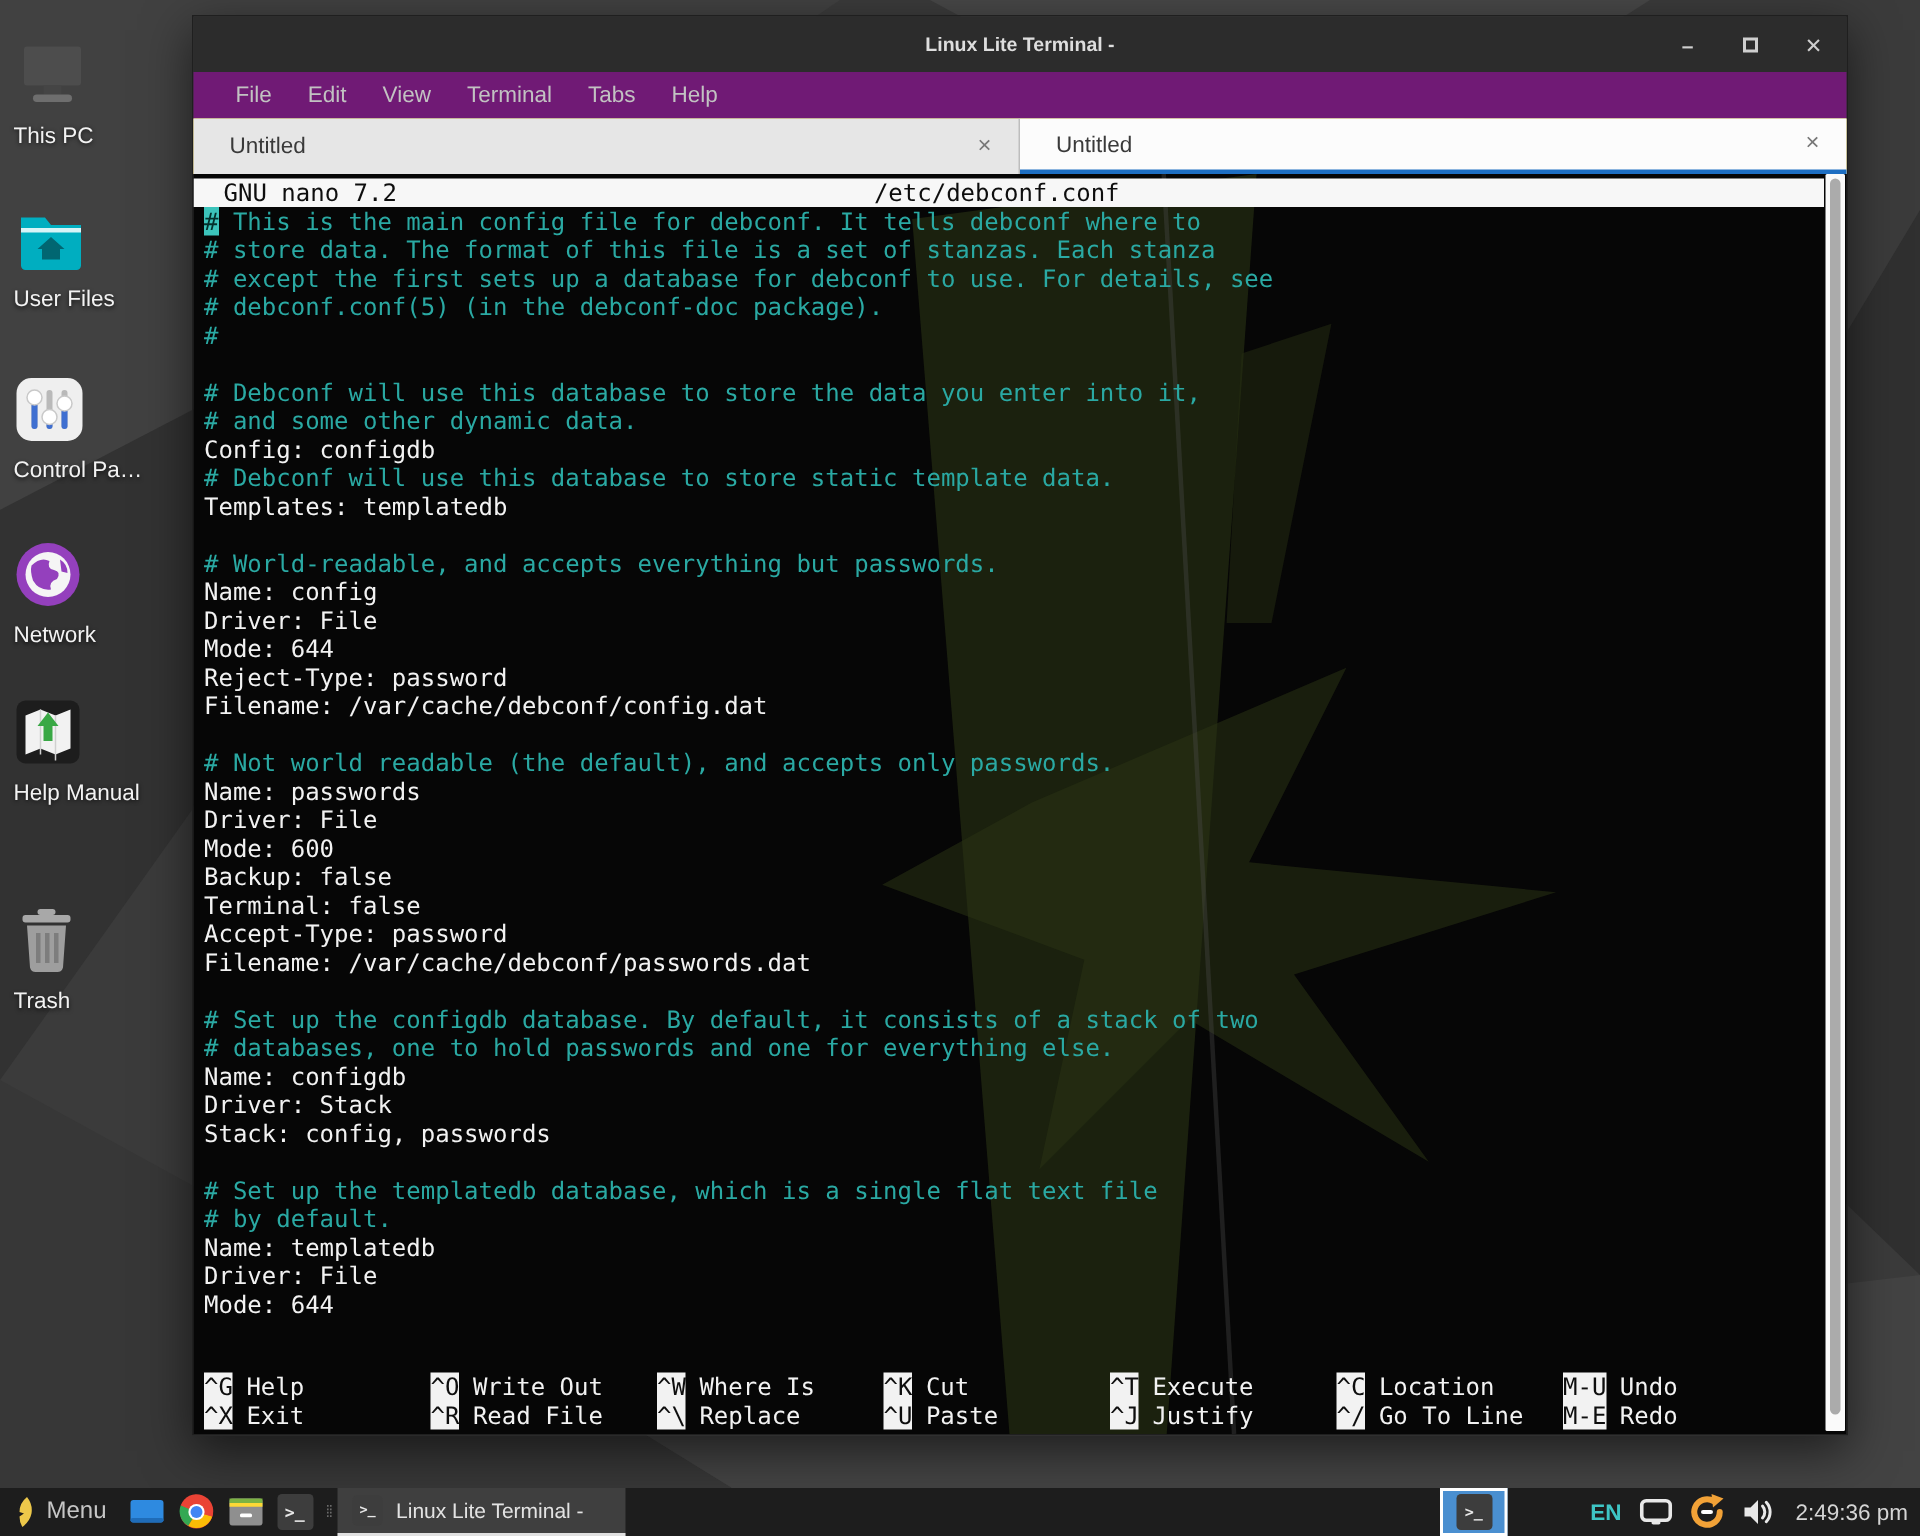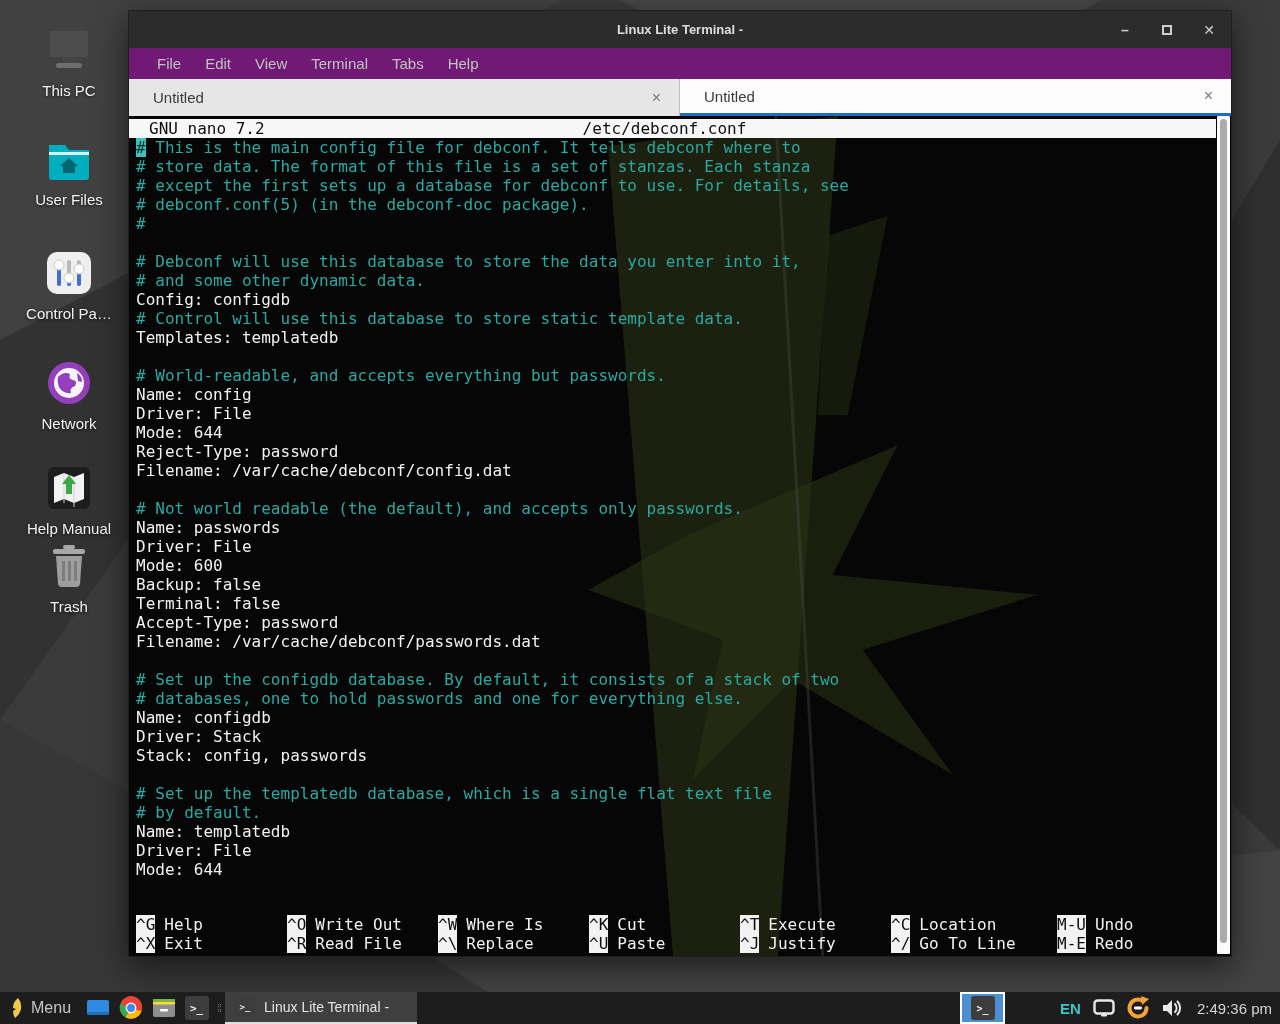--- a/index.html
+++ b/index.html
@@ -3,21 +3,21 @@
 <meta charset="utf-8">
 <style>
   * { margin:0; padding:0; box-sizing:border-box; }
   html,body { width:1280px; height:1024px; overflow:hidden; font-family:"Liberation Sans", sans-serif; }
   body { position:relative; background:#3b3b3b; }
 
   
   #wallpaper { position:absolute; inset:0; z-index:0; }
 
   
-  .desk-icon { position:absolute; left:9px; width:120px; display:flex; flex-direction:column; align-items:center; gap:9px; z-index:1; cursor:default; }
+  .desk-icon { position:absolute; left:9px; width:120px; display:flex; flex-direction:column; align-items:flex-start; gap:9px; z-index:1; cursor:default; }
   .desk-icon .lbl { color:#f2f2f2; font-size:15px; text-shadow:0 1px 3px rgba(0,0,0,.7); white-space:nowrap; }
 
   
   #window { position:absolute; left:128px; top:10px; width:1104px; height:947px; z-index:2;
             display:flex; flex-direction:column; box-shadow:0 10px 30px rgba(0,0,0,.55); border:1px solid #1f1f1f; }
   #titlebar { height:37px; background:#2c2c2c; display:flex; align-items:center; position:relative; flex:0 0 37px; }
   #titlebar .title { position:absolute; left:0; right:0; text-align:center; color:#dedede; font-size:13px; font-weight:bold; }
   .win-controls { position:absolute; right:14px; top:0; height:100%; display:flex; align-items:center; gap:26px; }
   .win-btn { color:#cfcfcf; font-size:14px; width:16px; height:16px; display:flex; align-items:center; justify-content:center; cursor:pointer; }
   .win-btn.min { font-weight:bold; }
@@ -39,21 +39,21 @@
   #nano-header { margin-top:3px; height:19px; background:#f7f7f7; color:#0e0e0e; position:relative; flex:0 0 19px; }
   #nano-header .ver { position:absolute; left:20px; }
   #nano-header .path { position:absolute; left:0; right:16px; text-align:center; }
   #term-lines { flex:1; padding-left:7px; overflow:hidden; }
   .tl { height:19px; white-space:pre; color:#f2f2f2; }
   .tl.c { color:var(--comment); }
   .cursor { background:#3cc4bb; color:#03302c; }
   #shortcuts { padding:0 0 3px 7px; }
   .srow { display:flex; height:19px; }
   .scell { width:151px; display:flex; white-space:pre; }
-  .scell:last-child { width:auto;margin-left:15px; }
+  .scell:last-child { width:auto; }
   .skey { background:#f2f2f2; color:#0e0e0e; }
   .slbl { color:#f2f2f2; margin-left:9px; }
   
   #sb-track { position:absolute; right:1px; top:0; bottom:2px; width:13px; background:#fafafa; z-index:2; border-radius:1px; }
   #sb-thumb { position:absolute; left:3px; right:3px; top:3px; bottom:11px; background:#ababab; border-radius:4px; }
 
   
   #taskbar { position:absolute; left:0; bottom:0; width:1280px; height:32px; background:#1d1d1d; display:flex; align-items:stretch; z-index:5; }
   #menu-btn { display:flex; align-items:center; gap:8px; padding:0 10px 0 9px; cursor:pointer; }
   #menu-btn .mlbl { color:#c6c6c6; font-size:16px; }
@@ -123,21 +123,21 @@
 </div>
 <div class="desk-icon" style="top:465px">
   <svg width="46" height="46" viewBox="0 0 46 46">
     <rect x="2" y="2" width="42" height="42" rx="6" fill="#1d1d1d"></rect>
     <path d="M8 12 l10 -4 l10 4 l10 -4 v26 l-10 4 l-10 -4 l-10 4 z" fill="#f2f2f2"></path>
     <path d="M18 8 v30 M28 12 v30" stroke="#d0d0d0" stroke-width="1" fill="none"></path>
     <path d="M23 10 l7 9 h-4 v10 h-6 v-10 h-4 z" fill="#39a845"></path>
   </svg>
   <span class="lbl">Help Manual</span>
 </div>
-<div class="desk-icon" style="top:543px">
+<div class="desk-icon" style="top:604px">
   <svg width="44" height="46" viewBox="0 0 44 46">
     <rect x="16" y="2" width="12" height="4" rx="2" fill="#a8a8a8"></rect>
     <rect x="6" y="6" width="32" height="5" rx="2" fill="#a8a8a8"></rect>
     <path d="M9 13 h26 l-2 28 a4 4 0 0 1 -4 3 h-14 a4 4 0 0 1 -4 -3 z" fill="#9e9e9e"></path>
     <rect x="15" y="18" width="3" height="20" fill="#7d7d7d"></rect>
     <rect x="21" y="18" width="3" height="20" fill="#7d7d7d"></rect>
     <rect x="27" y="18" width="3" height="20" fill="#7d7d7d"></rect>
   </svg>
   <span class="lbl">Trash</span>
 </div>
@@ -186,21 +186,21 @@
       <div id="term-lines" class="mono">
           <div class="tl c"><span class="cursor">#</span> This is the main config file for debconf. It tells debconf where to</div>
           <div class="tl c"># store data. The format of this file is a set of stanzas. Each stanza</div>
           <div class="tl c"># except the first sets up a database for debconf to use. For details, see</div>
           <div class="tl c"># debconf.conf(5) (in the debconf-doc package).</div>
           <div class="tl c">#</div>
           <div class="tl">&nbsp;</div>
           <div class="tl c"># Debconf will use this database to store the data you enter into it,</div>
           <div class="tl c"># and some other dynamic data.</div>
           <div class="tl">Config: configdb</div>
-          <div class="tl c"># Control will use this database to store static template data.</div>
+          <div class="tl c"># Debconf will use this database to store static template data.</div>
           <div class="tl">Templates: templatedb</div>
           <div class="tl">&nbsp;</div>
           <div class="tl c"># World-readable, and accepts everything but passwords.</div>
           <div class="tl">Name: config</div>
           <div class="tl">Driver: File</div>
           <div class="tl">Mode: 644</div>
           <div class="tl">Reject-Type: password</div>
           <div class="tl">Filename: /var/cache/debconf/config.dat</div>
           <div class="tl">&nbsp;</div>
           <div class="tl c"># Not world readable (the default), and accepts only passwords.</div>

